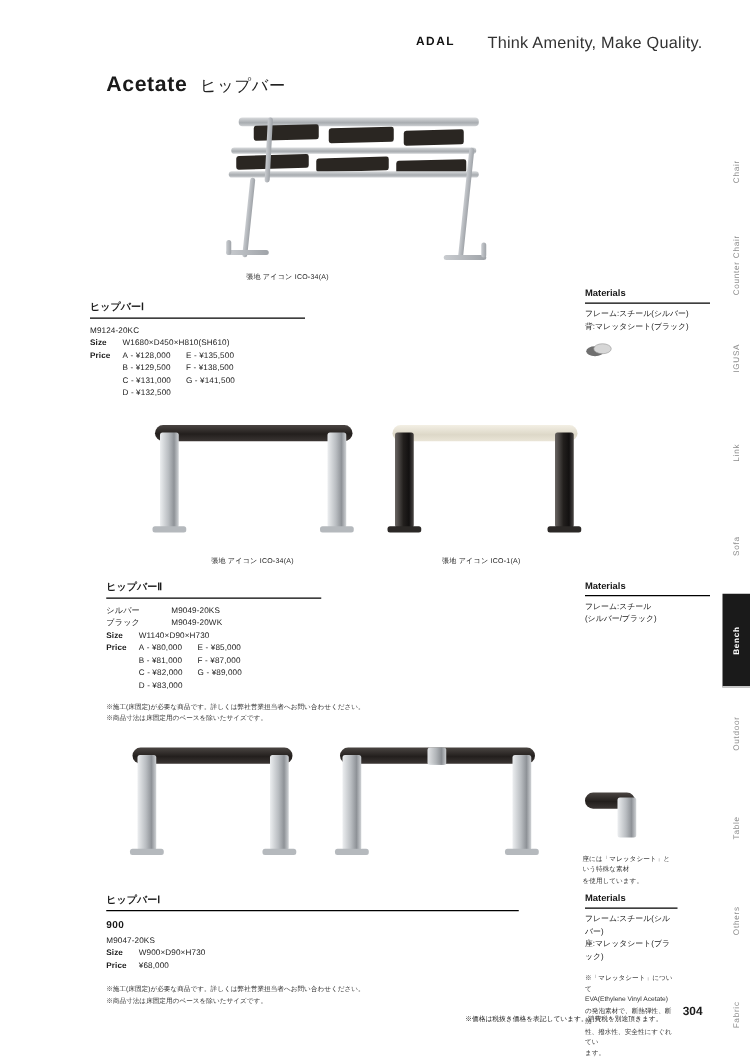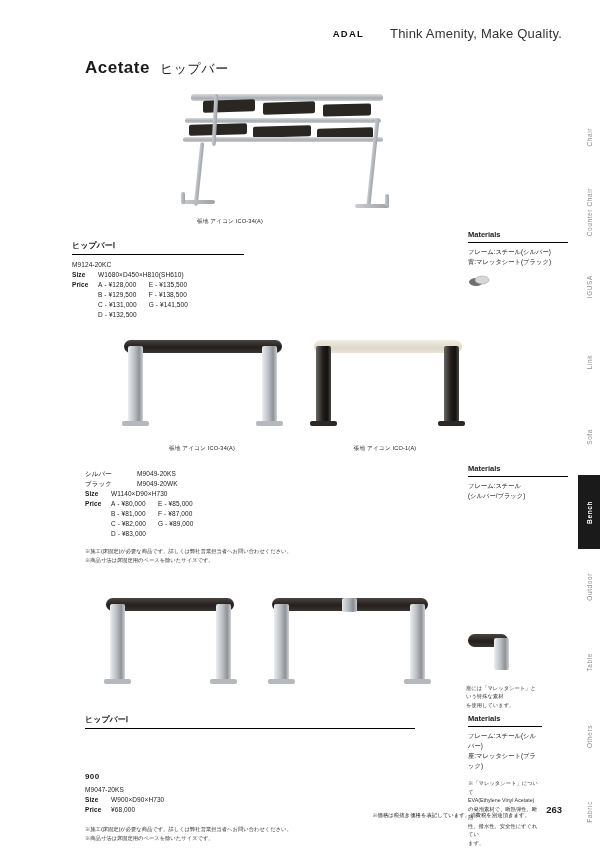--- a/index.html
+++ b/index.html
@@ -332,20 +332,21 @@
   <div class="fig2b">
     <div class="bar-h bar-ivory" style="left:14px; top:10px; width:148px;"></div>
     <div class="post-black" style="left:16px; top:16px; height:76px;"></div>
     <div class="post-black" style="left:144px; top:16px; height:76px;"></div>
     <div class="base base-dark" style="left:10px; top:91px; width:27px;"></div>
     <div class="base base-dark" style="left:138px; top:91px; width:27px;"></div>
   </div>
   <div class="cap" style="position:absolute; left:305px; top:445px; width:160px;">張地 アイコン ICO-1(A)</div>
 
   <div style="position:absolute; left:85px; top:464px;">
+    <div class="spec-head">ヒップバーⅡ</div>
     <div class="spec-line" style="margin-top:5px;">
       <span style="display:inline-block;width:52px;">シルバー</span><span>M9049-20KS</span>
     </div>
     <div class="spec-line">
       <span style="display:inline-block;width:52px;">ブラック</span><span>M9049-20WK</span>
     </div>
     <div class="spec-line">
       <span class="lbl">Size</span><span>W1140×D90×H730</span>
     </div>
     <div class="spec-line">
@@ -398,21 +399,21 @@
     <div class="post-silver" style="left:26px; top:8px; height:32px;"></div>
   </div>
   <div style="position:absolute; left:466px; top:684px; width:70px;">
     <div class="note">座には「マレッタシート」という特殊な素材</div>
     <div class="note">を使用しています。</div>
   </div>
 
   <div style="position:absolute; left:85px; top:714px;">
     <div class="spec-head" style="width:330px;">ヒップバーⅠ</div>
     <div style="display:flex; gap:46px; margin-top:6px;">
-      <div style="width:120px;margin-top:37px;">
+      <div style="width:120px;">
         <div class="sec-label">900</div>
         <div class="spec-line" style="margin-top:4px;">M9047-20KS</div>
         <div class="spec-line">
           <span class="lbl">Size</span><span>W900×D90×H730</span>
         </div>
         <div class="spec-line">
           <span class="lbl">Price</span><span>¥68,000</span>
         </div>
       </div>
     </div>
@@ -427,15 +428,15 @@
     <div style="margin-top:8px;">
       <div class="note">※「マレッタシート」について</div>
       <div class="note">EVA(Ethylene Vinyl Acetate)</div>
       <div class="note">の発泡素材で、断熱弾性、断熱</div>
       <div class="note">性、撥水性、安全性にすぐれてい</div>
       <div class="note">ます。</div>
     </div>
   </div>
 
   <div style="position:absolute; right:70px; bottom:30px; font-size:5.4px;">※価格は税抜き価格を表記しています。消費税を別途頂きます。</div>
-  <div class="page-num">263</div>
+  <div class="page-num">304</div>
 
 </div>
 
 </body></html>

